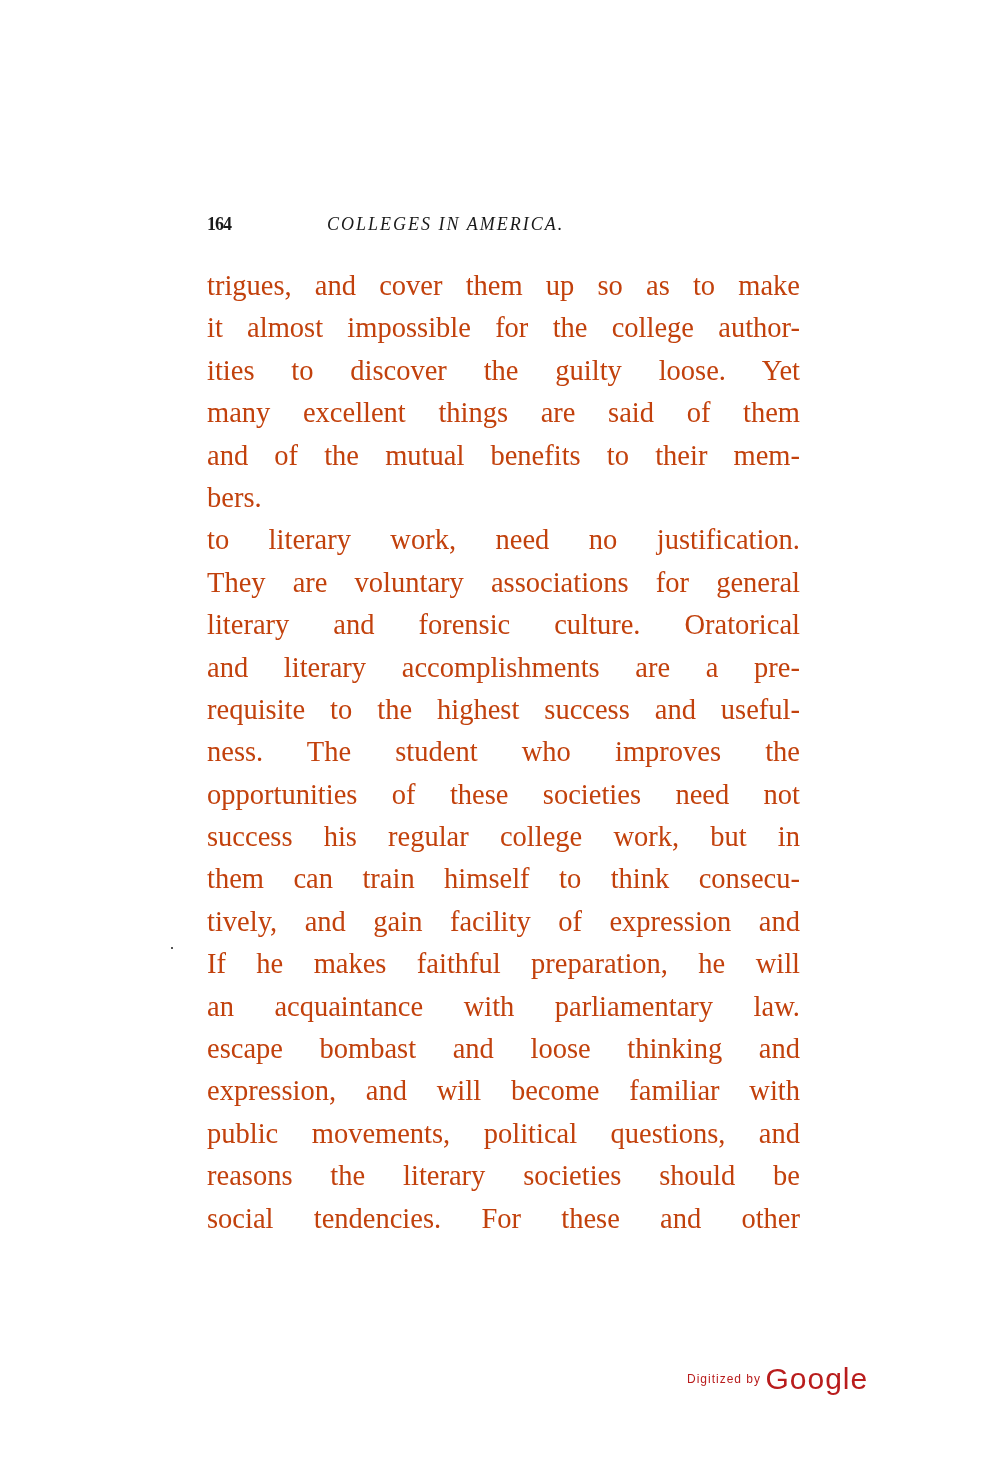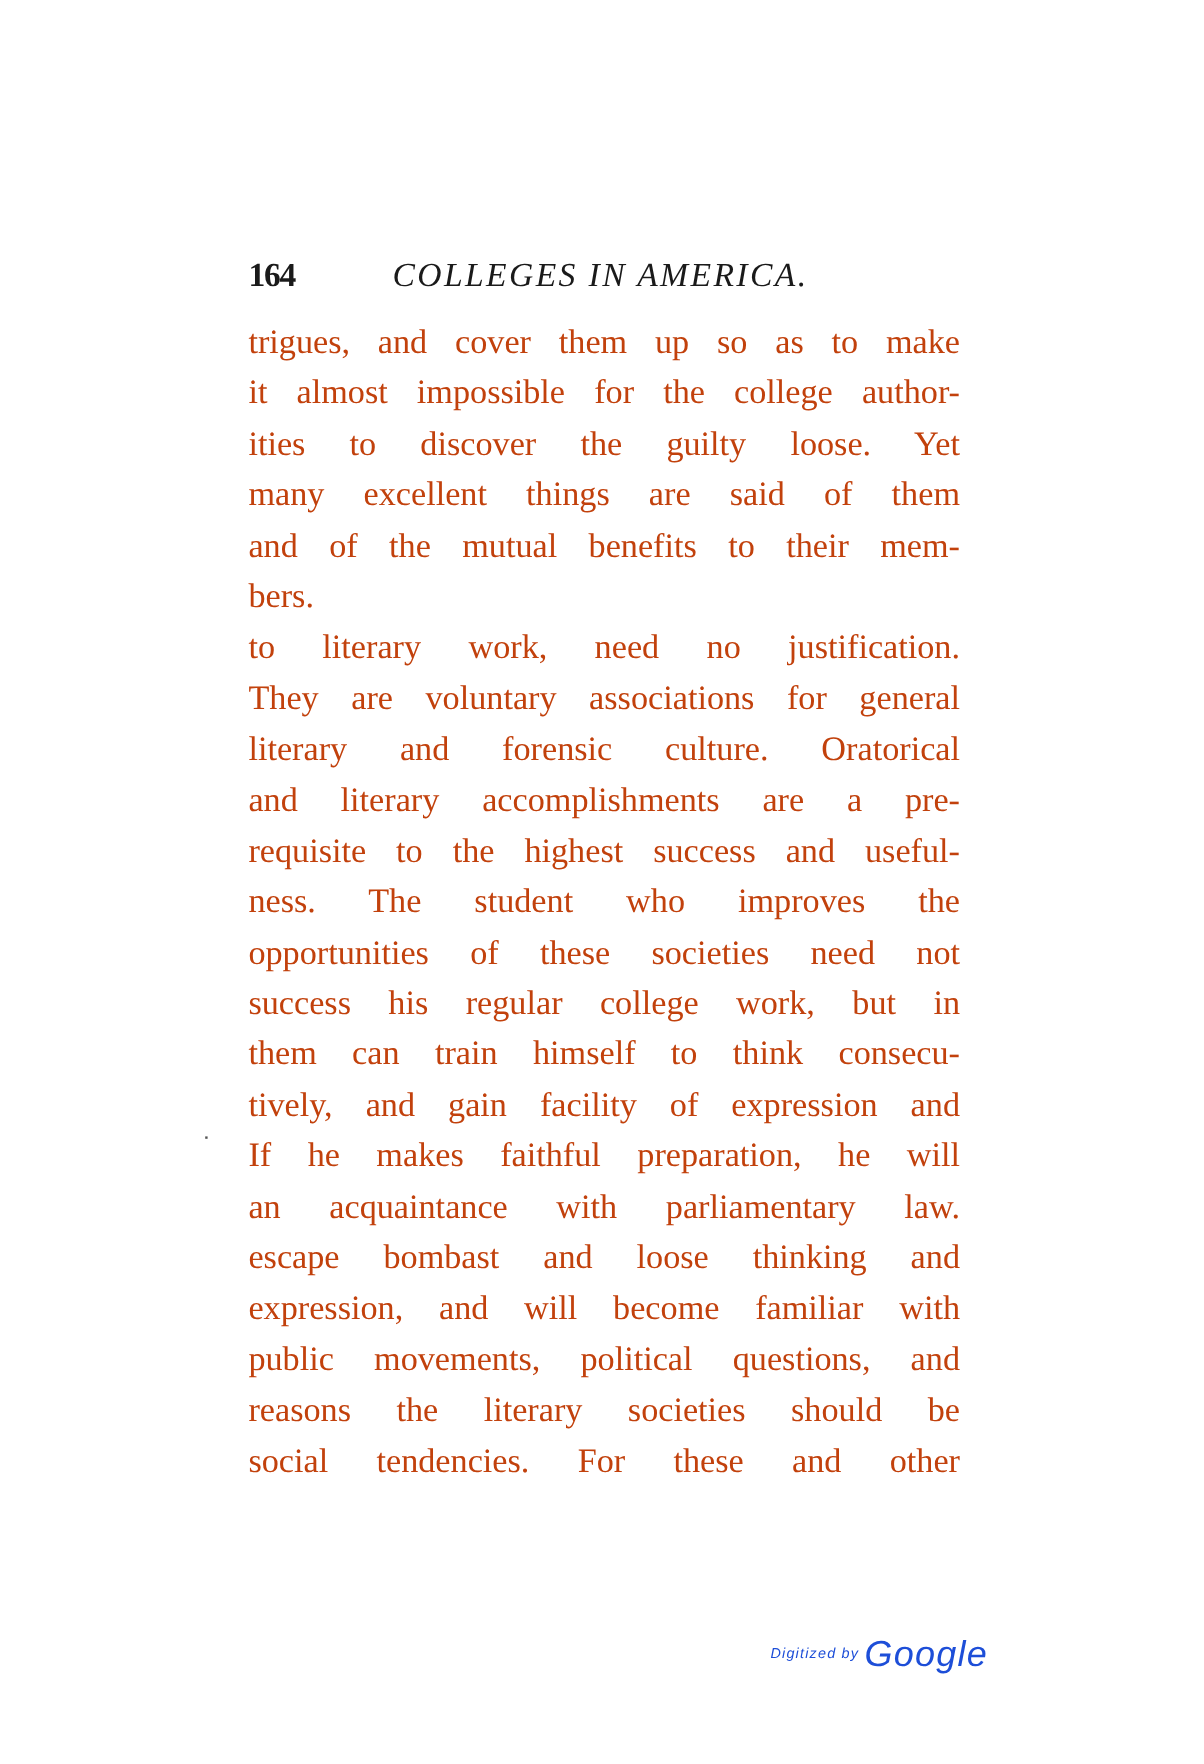--- a/index.html
+++ b/index.html
@@ -20,21 +20,21 @@
       width: 1003px; height: 1470px;
       background: #ffffff;
     }
     .running-head {
       position: absolute;
       left: 207px;
       top: 214px;
       width: 600px;
       height: 36px;
       font-family: "Liberation Serif", "DejaVu Serif", serif;
-      font-size: 28px;
+      font-size: 18px;
       color: #1a1a1a;
     }
     .page-number {
       position: absolute;
       left: 0;
       top: 0;
       font-weight: bold;
       letter-spacing: -1px;
     }
     .running-title {
@@ -73,26 +73,25 @@
     .margin-mark {
       position: absolute;
       left: 171px;
       top: 947px;
       width: 2px;
       height: 2px;
       background: #555;
     }
     .watermark {
       position: absolute;
-      left: 642px;
+      left: 687px;
       top: 1362px;
       font-family: "Liberation Sans", "DejaVu Sans", sans-serif;
-      color: #1d4ed8;
+      color: #b91c1c;
       white-space: nowrap;
-      font-style: italic;
     }
     .watermark .small {
       font-size: 12px;
       letter-spacing: 1px;
       vertical-align: 6px;
     }
     .watermark .brand {
       font-size: 30px;
       letter-spacing: 1px;
     }

